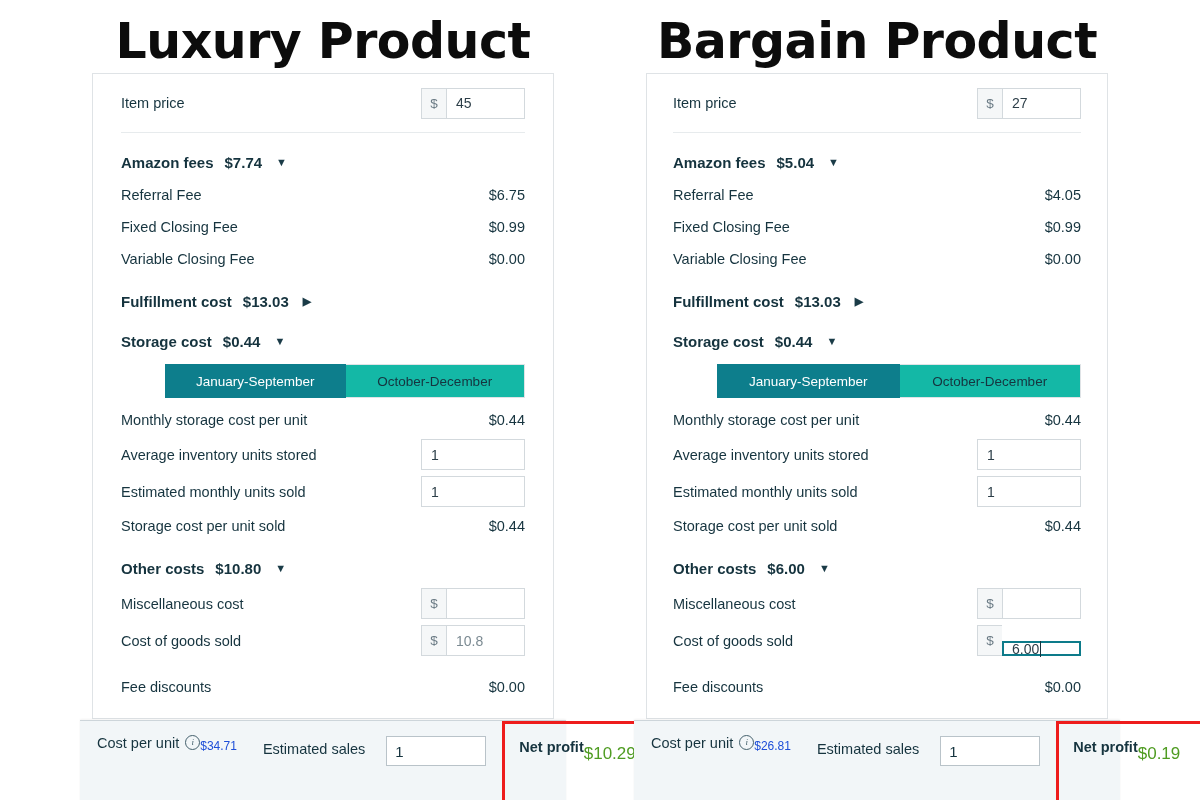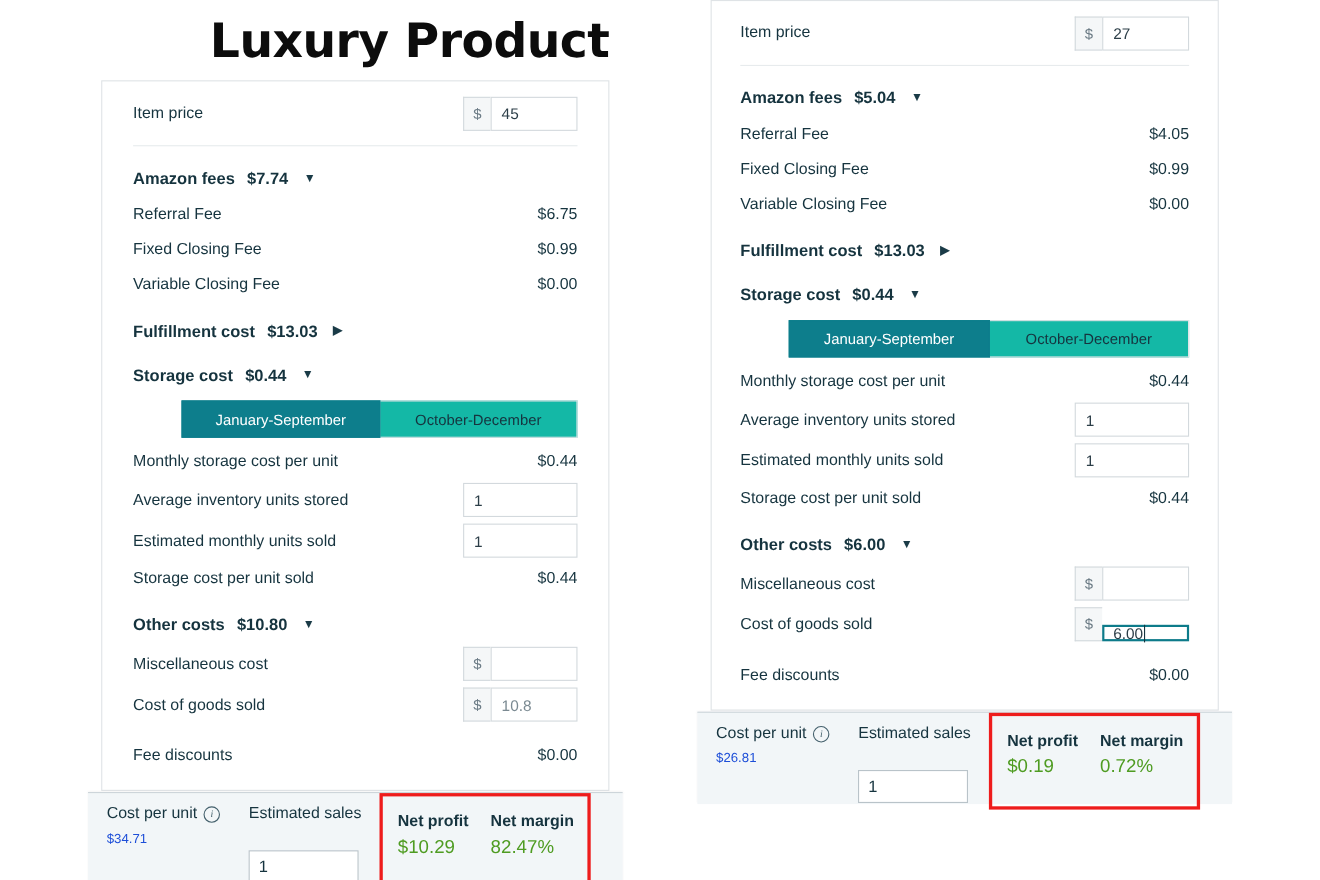--- a/index.html
+++ b/index.html
@@ -19,24 +19,24 @@
     justify-content: center;
     gap: 92px;
   }
   .col {
     width: 462px;
     position: relative;
   }
   .col-title {
     font-family: "DejaVu Sans", sans-serif;
     font-weight: bold;
-    font-size: 43px;
+    font-size: 49px;
     line-height: 1;
     color: #0c0c0c;
-    text-align: right;
+    text-align: center;
     letter-spacing: -0.5px;
     margin: 17px 0 0 0;
     padding: 0;
     height: 56px;
   }
   .panel {
     border: 1px solid #dfe3e6;
     background: #ffffff;
     height: 646px;
     box-sizing: border-box;
@@ -178,21 +178,21 @@
     top: 646px;
     height: 84px;
     background: #f2f6f8;
     border-top: 1px solid #cdd5da;
     box-sizing: border-box;
     display: flex;
     align-items: flex-start;
     padding: 11px 0 0 17px;
     box-shadow: 0 -1px 2px rgba(0,0,0,0.05);
   }
-  .sum-cell { display: flex; flex-direction: column; }
+  .sum-cell { display: flex; }
   .sum-head {
     font-size: 14.5px;
     color: #16343f;
     display: flex;
     align-items: center;
     gap: 6px;
     white-space: nowrap;
   }
   .sum-val {
     font-size: 12px;
@@ -370,20 +370,21 @@
             <div class="p-head">Net margin</div>
             <div class="p-val">82.47%</div>
           </div>
         </div>
       </div>
 
     </div>
   </div>
 
   <div class="col right">
+    <div class="col-title">Bargain Product</div>
 
     <div class="panel">
 
       <div class="row item-price-row">
         <span class="label">Item price</span>
         <div class="money">
           <div class="pfx">$</div>
           <div class="fld">27</div>
         </div>
       </div>

